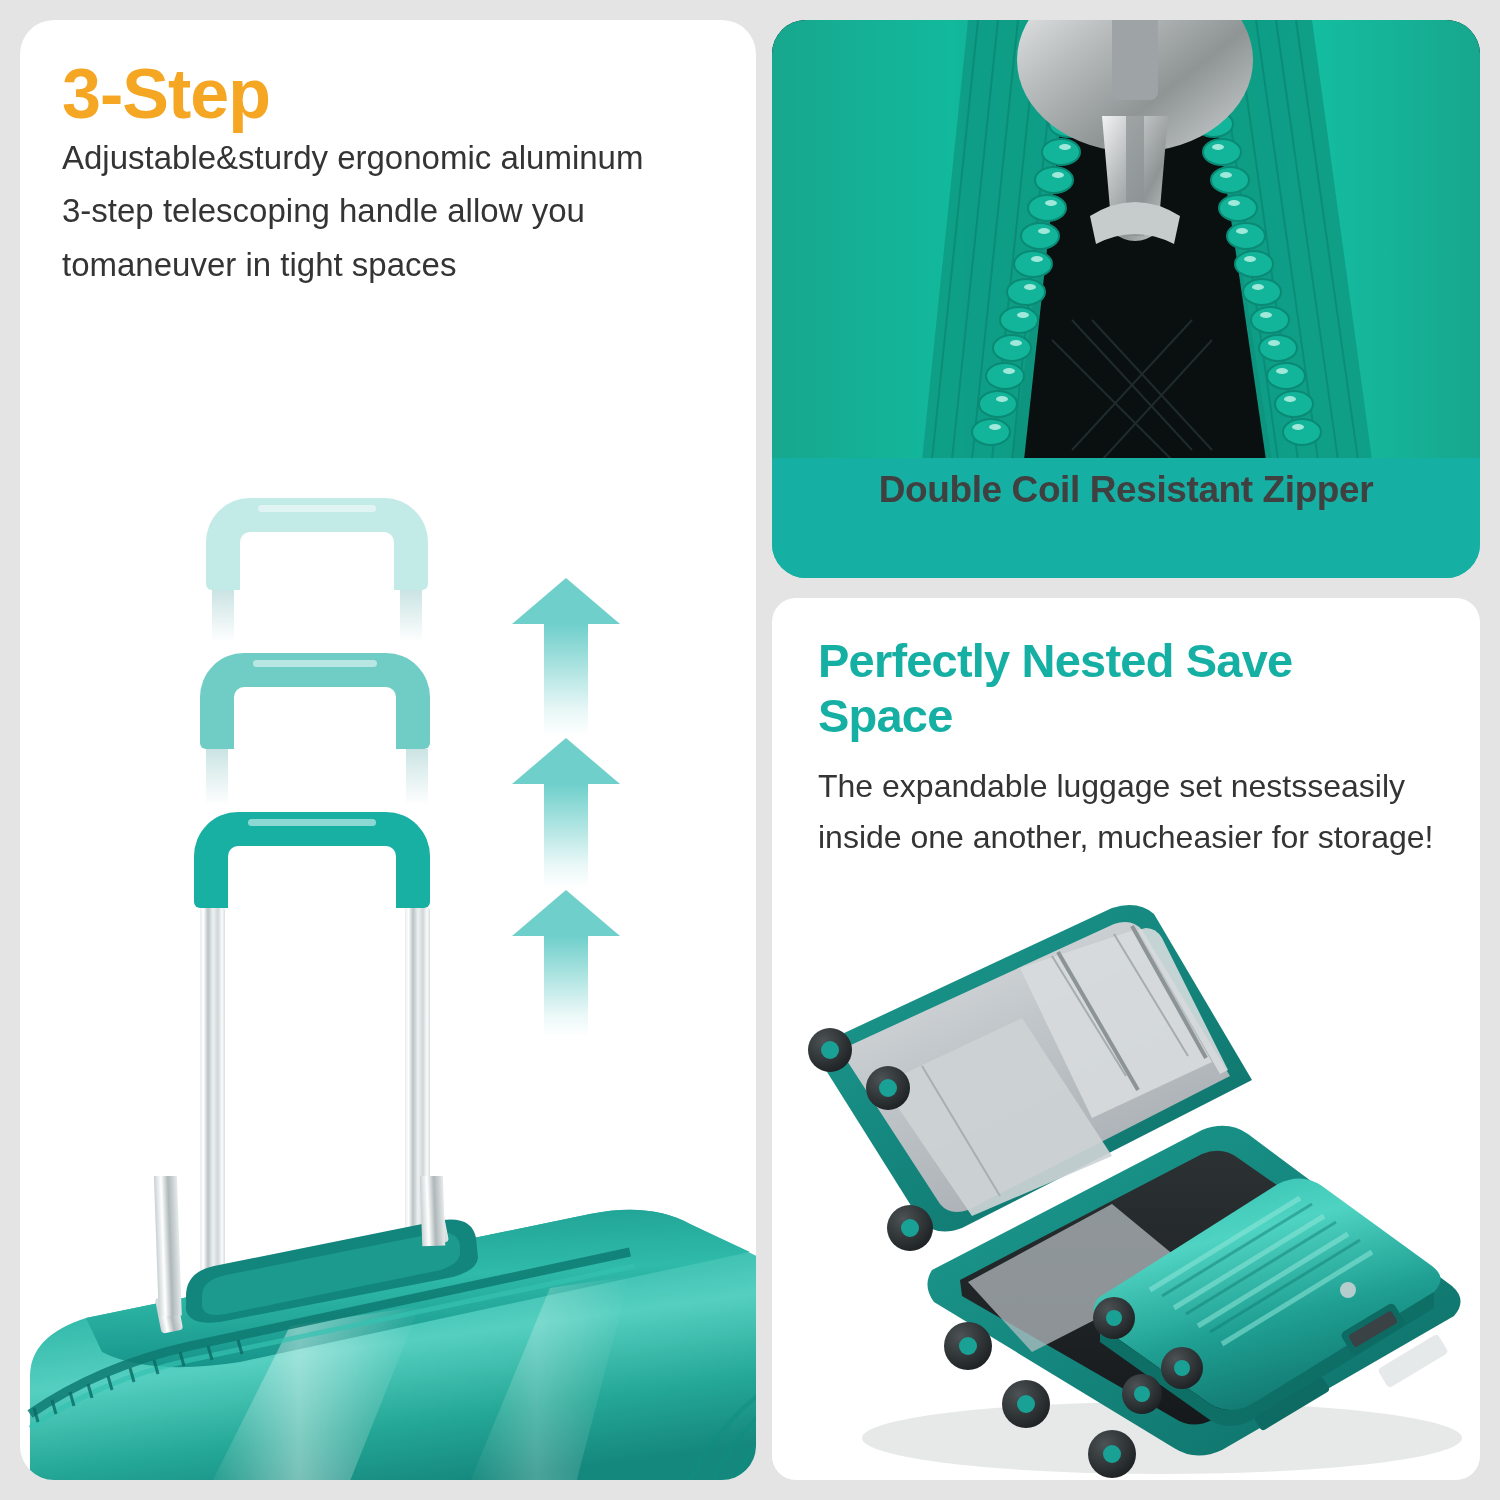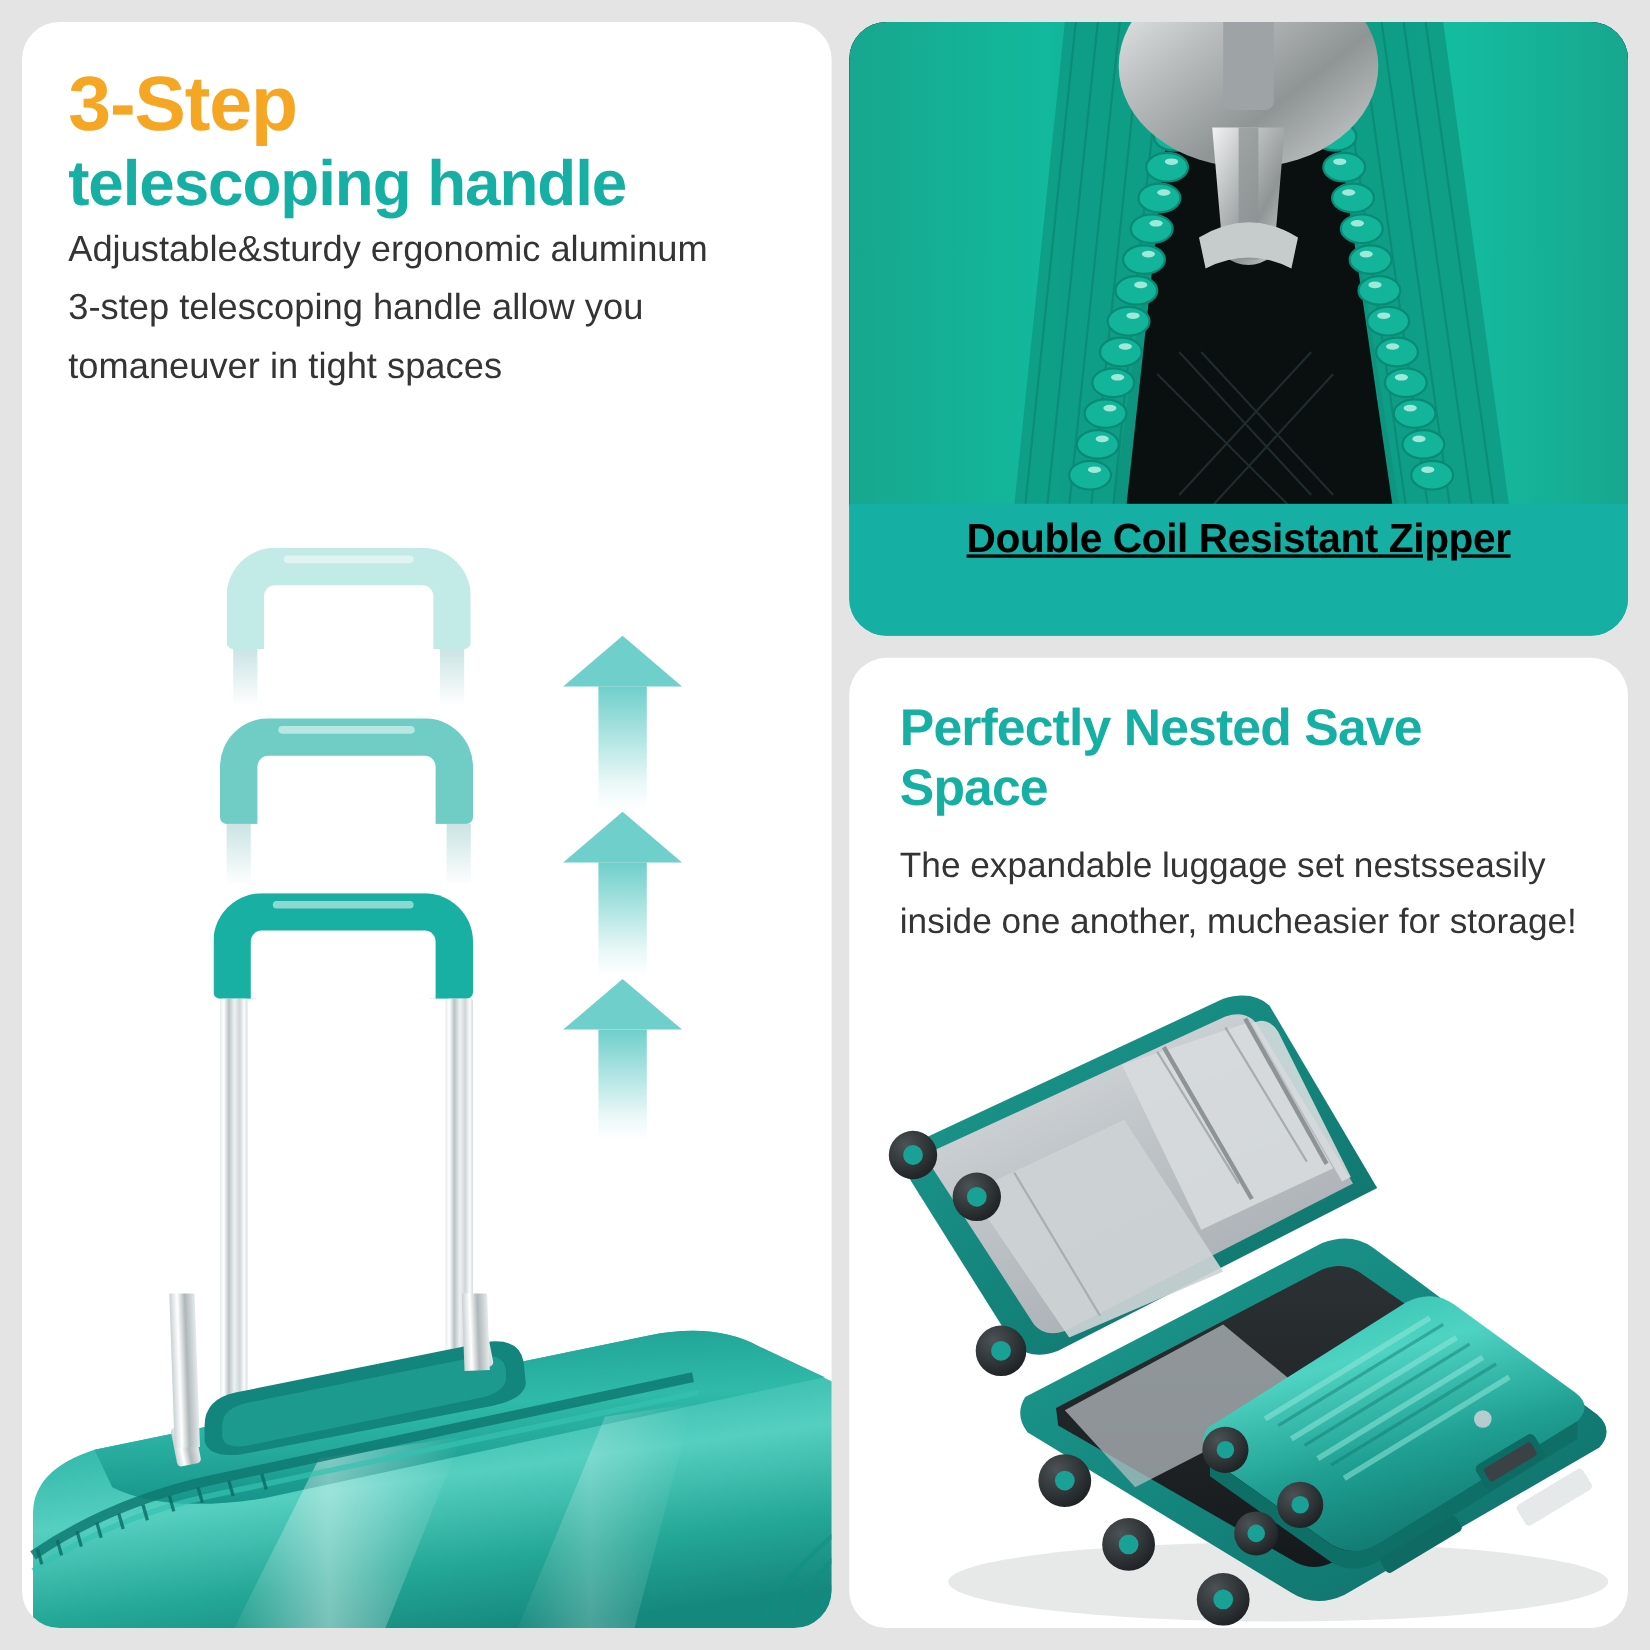--- a/index.html
+++ b/index.html
@@ -22,21 +22,21 @@
   
   .card {
     position: absolute;
     background: #ffffff;
     border-radius: 34px;
     overflow: hidden;
   }
 
   #card-handle   { left: 20px;  top: 20px;   width: 736px;  height: 1460px; padding-left: 46px; }
   #card-zipper   { left: 772px; top: 20px;   width: 708px;  height: 558px;  background: #16afa3; }
-  #card-nested   { left: 772px; top: 598px;  width: 708px;  height: 882px;  }
+  #card-nested   { left: 772px; top: 598px;  width: 708px;  height: 882px; border-radius: 24px;  }
 
   
   .headline-wrap { position: absolute; left: 42px; top: 38px; width: 670px; }
 
   .h-orange {
     font-size: 70px;
     font-weight: 700;
     color: #f5a623;
     letter-spacing: -1px;
     line-height: 1.04;
@@ -139,24 +139,23 @@
   }
 
   
   .zip-photo { position: absolute; left: 0; top: 0; width: 708px; height: 440px; }
 
   .zip-caption {
     position: absolute;
     left: 0; bottom: 0;
     width: 708px; height: 120px;
     background: #16afa3;
-    color: #000000;
+    color: #404040;
     text-align: center;
     padding-top: 11px;
-    text-decoration: underline;
   }
   .zip-caption .t1 { font-size: 37px; font-weight: 700; letter-spacing: -.4px; }
   .zip-caption .t2 { font-size: 32px; font-weight: 400; margin-top: 6px; }
 
   
   .nested-text { position: absolute; left: 46px; top: 36px; width: 620px; }
   .nested-title {
     font-size: 47px;
     font-weight: 700;
     color: #16afa3;
@@ -178,21 +177,20 @@
 </style>
 </head>
 <body>
 
 <div class="page">
 
   <div class="card" id="card-handle">
 
     <div class="headline-wrap">
       <div class="h-orange">3-Step</div>
-      <div class="h-teal">telescoping handle</div>
       <div class="body-copy">Adjustable&amp;sturdy ergonomic aluminum 3-step telescoping handle allow you tomaneuver in tight spaces</div>
     </div>
 
     <div class="handle-stage">
 
       <div class="stub" id="stub-1a"></div>
       <div class="stub" id="stub-1b"></div>
       <div class="stub" id="stub-2a"></div>
       <div class="stub" id="stub-2b"></div>
 

